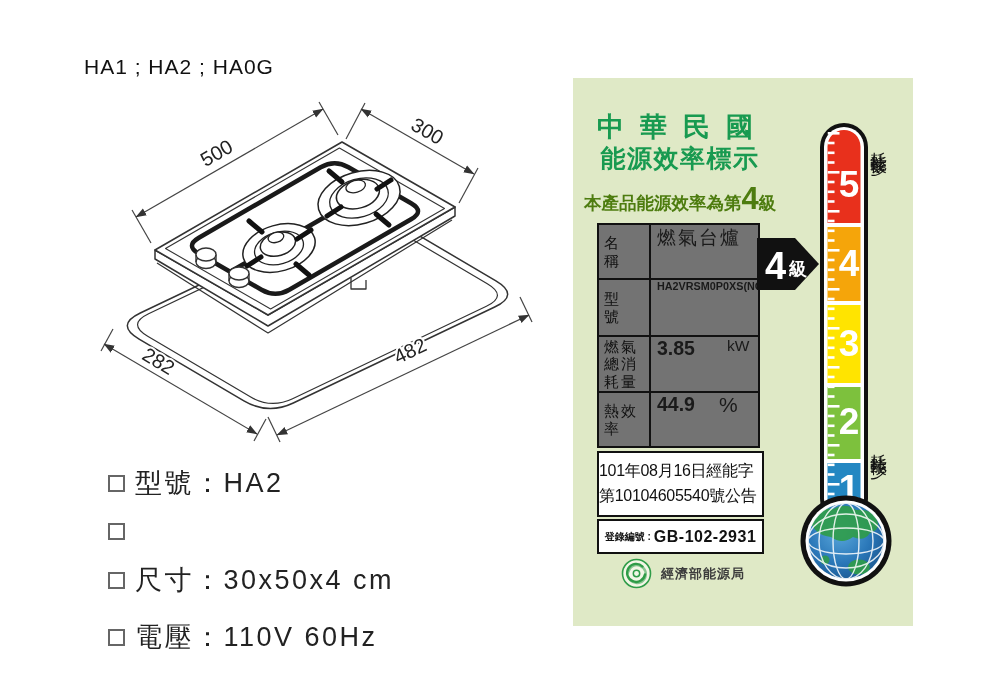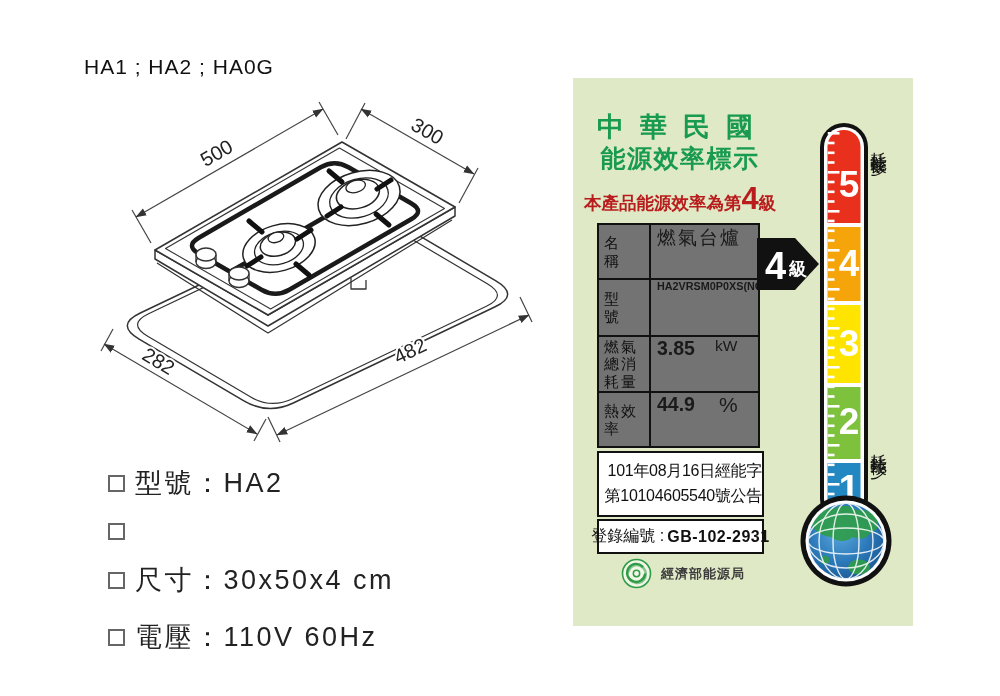--- a/index.html
+++ b/index.html
@@ -16,42 +16,42 @@
   #spec-list{left:108px;top:466px;display:flex;flex-direction:column;gap:23px}
   .spec-item{display:flex;align-items:center;font-size:27px;letter-spacing:2.5px;color:#222;line-height:34px}
   .spec-bullet{width:13px;height:13px;border:2px solid #666;margin-right:10px;flex:0 0 auto;background:#fff}
 
   
   #energy-label{left:573px;top:78px;width:340px;height:548px;background:#dfe9c6}
   .el-title1{left:24px;top:31px;width:170px;text-align:center;font-size:27px;font-weight:bold;
              color:#189a50;letter-spacing:16px;margin-right:-16px;white-space:nowrap}
   .el-title2{left:24px;top:64px;width:166px;text-align:center;font-size:25px;font-weight:bold;
              color:#189a50;letter-spacing:1.5px;white-space:nowrap}
-  .el-grade-line{left:11px;top:103px;width:200px;font-size:17.5px;font-weight:bold;color:#b91c1c;white-space:nowrap}
+  .el-grade-line{left:11px;top:103px;width:200px;font-size:17.5px;font-weight:bold;color:#4d7c0f;white-space:nowrap}
   .el-grade-line .big4{font-size:31px;font-weight:bold}
 
   .el-table{left:24px;top:145px;width:163px;border:2px solid #111;background:#737373;
             display:grid;grid-template-rows:53px 57px 56px 55px;box-sizing:border-box}
   .el-row{display:grid;grid-template-columns:52px 1fr;border-top:2px solid #111}
   .el-row:first-child{border-top:none}
   .el-cell-label{border-right:2px solid #111;display:flex;align-items:center;padding-left:5px;
                  font-size:15px;color:#111;word-spacing:8px;letter-spacing:2px;line-height:1.15}
   .el-cell-value{display:flex;padding-left:6px;overflow:hidden}
   .v-name{font-size:19px;letter-spacing:2px;white-space:nowrap}
   .v-model{font-size:10.8px;font-weight:bold;white-space:nowrap}
   .v-num{font-size:19.5px;font-weight:bold}
-  .v-unit{font-size:15.5px;margin-left:20px}
+  .v-unit{font-size:15.5px;margin-left:32px}
   .v-unit-big{font-size:21px;margin-left:24px}
 
   .el-announce{left:24px;top:373px;width:163px;height:62px;border:2px solid #111;background:#fff;
-               display:flex;flex-direction:column;justify-content:center;text-align:right;
+               display:flex;flex-direction:column;justify-content:center;text-align:left;
                font-size:16px;letter-spacing:-0.3px;line-height:1.55;color:#111;white-space:nowrap;box-sizing:content-box}
   .el-reg{left:24px;top:441px;width:163px;height:31px;border:2px solid #111;background:#fff;
           display:flex;align-items:center;justify-content:center;gap:3px;white-space:nowrap}
-  .el-reg-label{font-size:16px;font-weight:normal;color:#111}
+  .el-reg-label{font-size:10px;font-weight:bold;color:#111}
   .el-reg-value{font-size:16px;font-weight:bold;color:#111;letter-spacing:0.5px}
 
   .el-agency{left:48px;top:480px;display:flex;align-items:center;gap:9px}
   .el-agency-name{font-size:13px;font-weight:bold;color:#3c3c3c;letter-spacing:1px}
 
   .el-pointer{left:184px;top:160px;width:62px;height:52px}
   .el-cap{writing-mode:vertical-rl;font-size:16.5px;letter-spacing:3px;color:#111}
   #cap-more{left:295px;top:60px}
   #cap-less{left:295px;top:362px}
 

